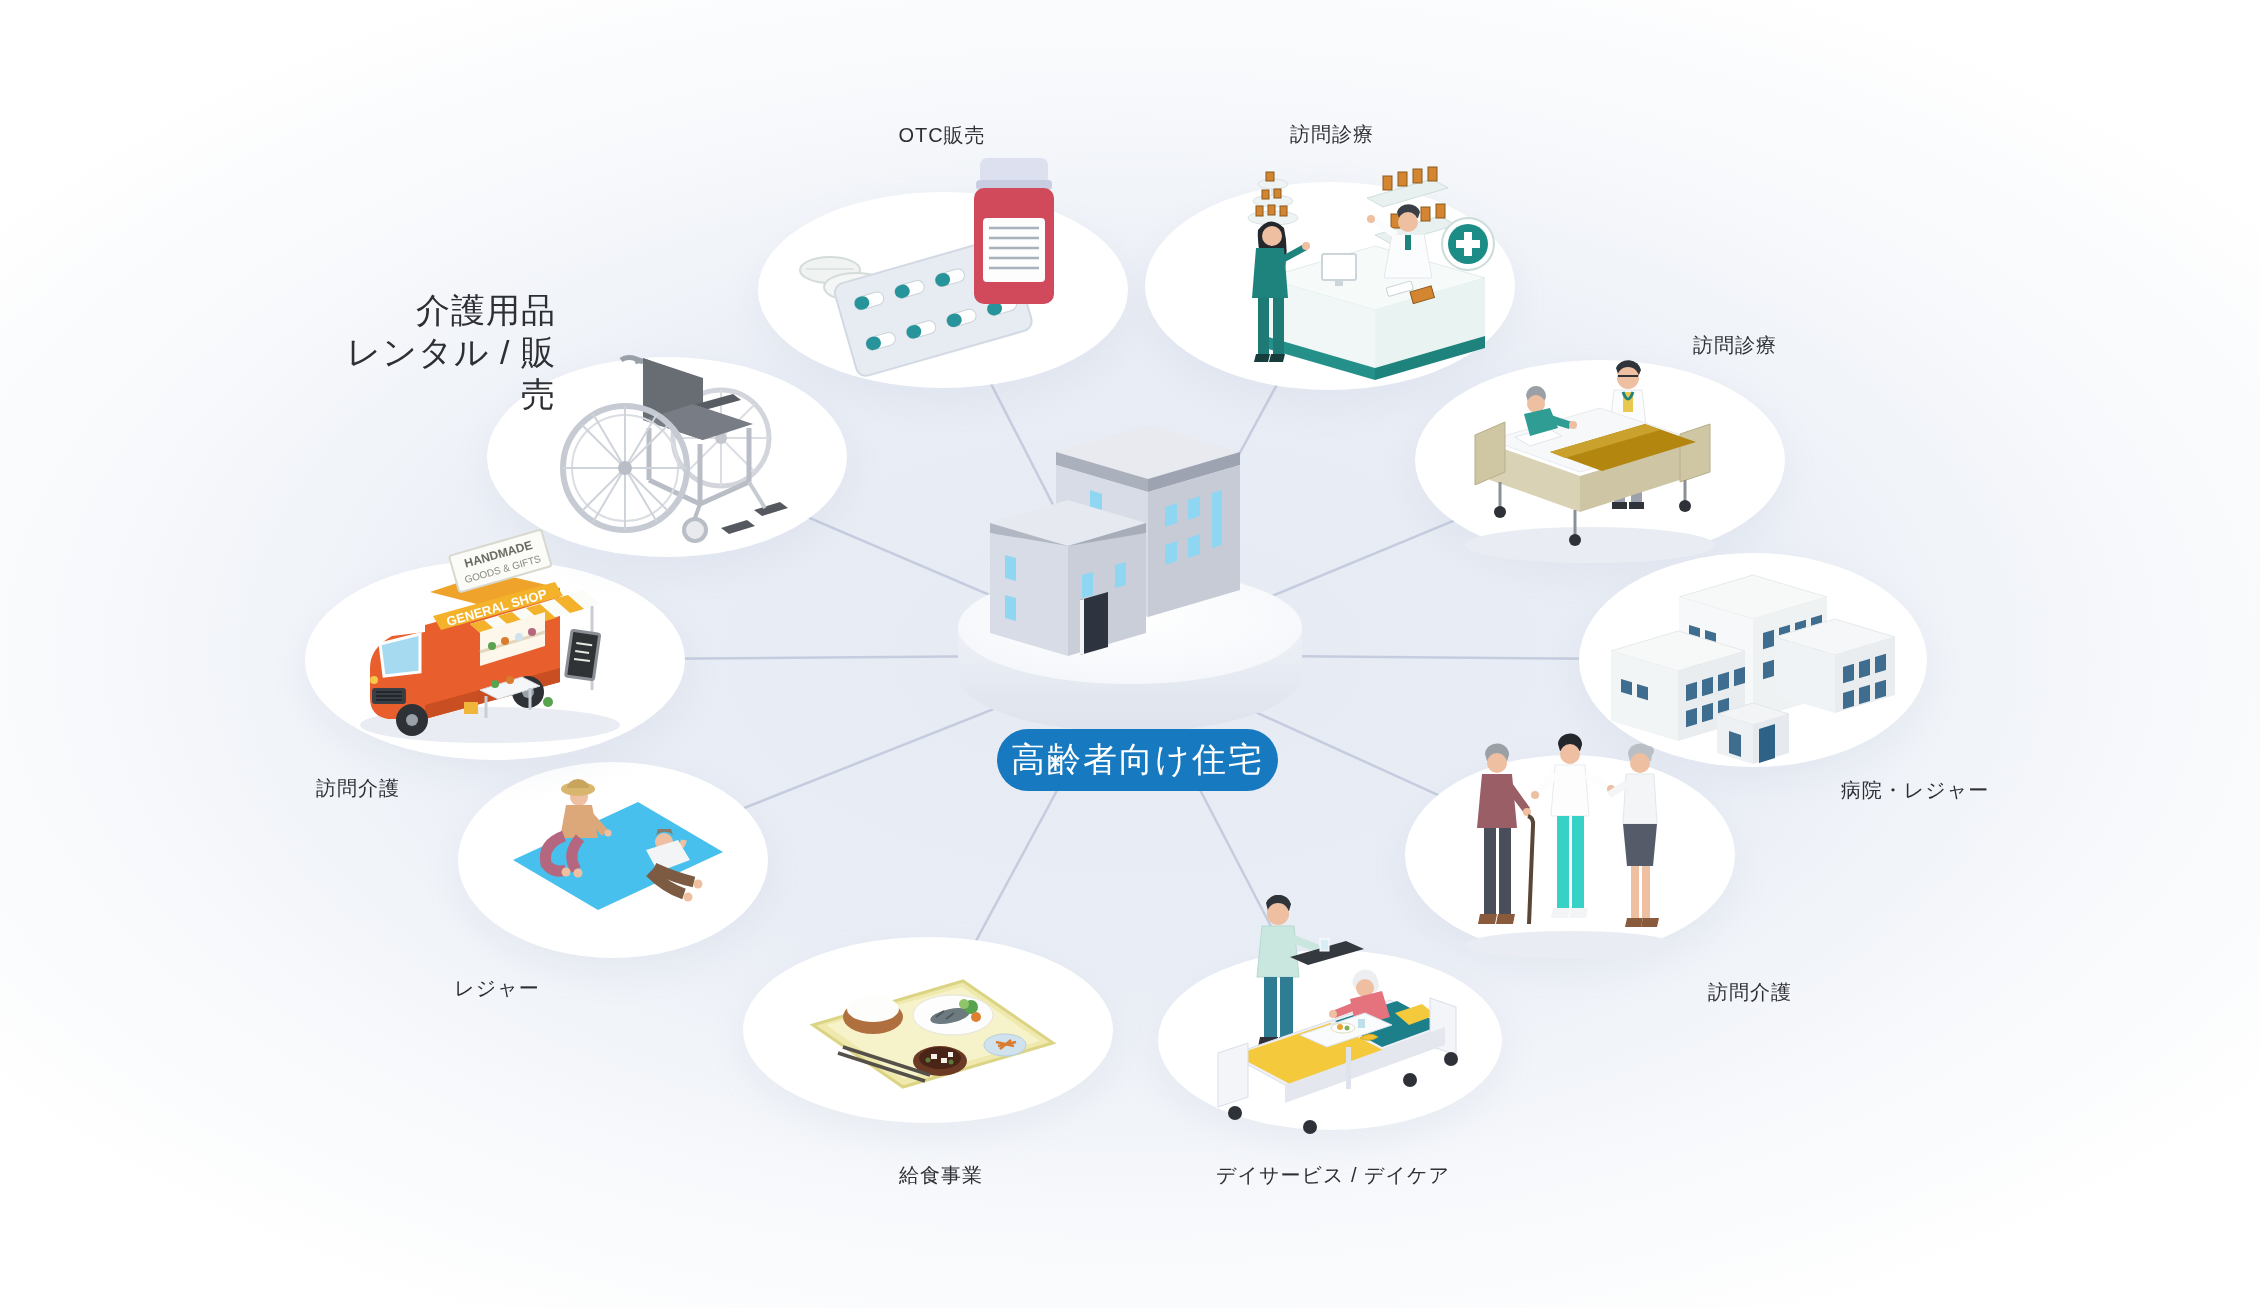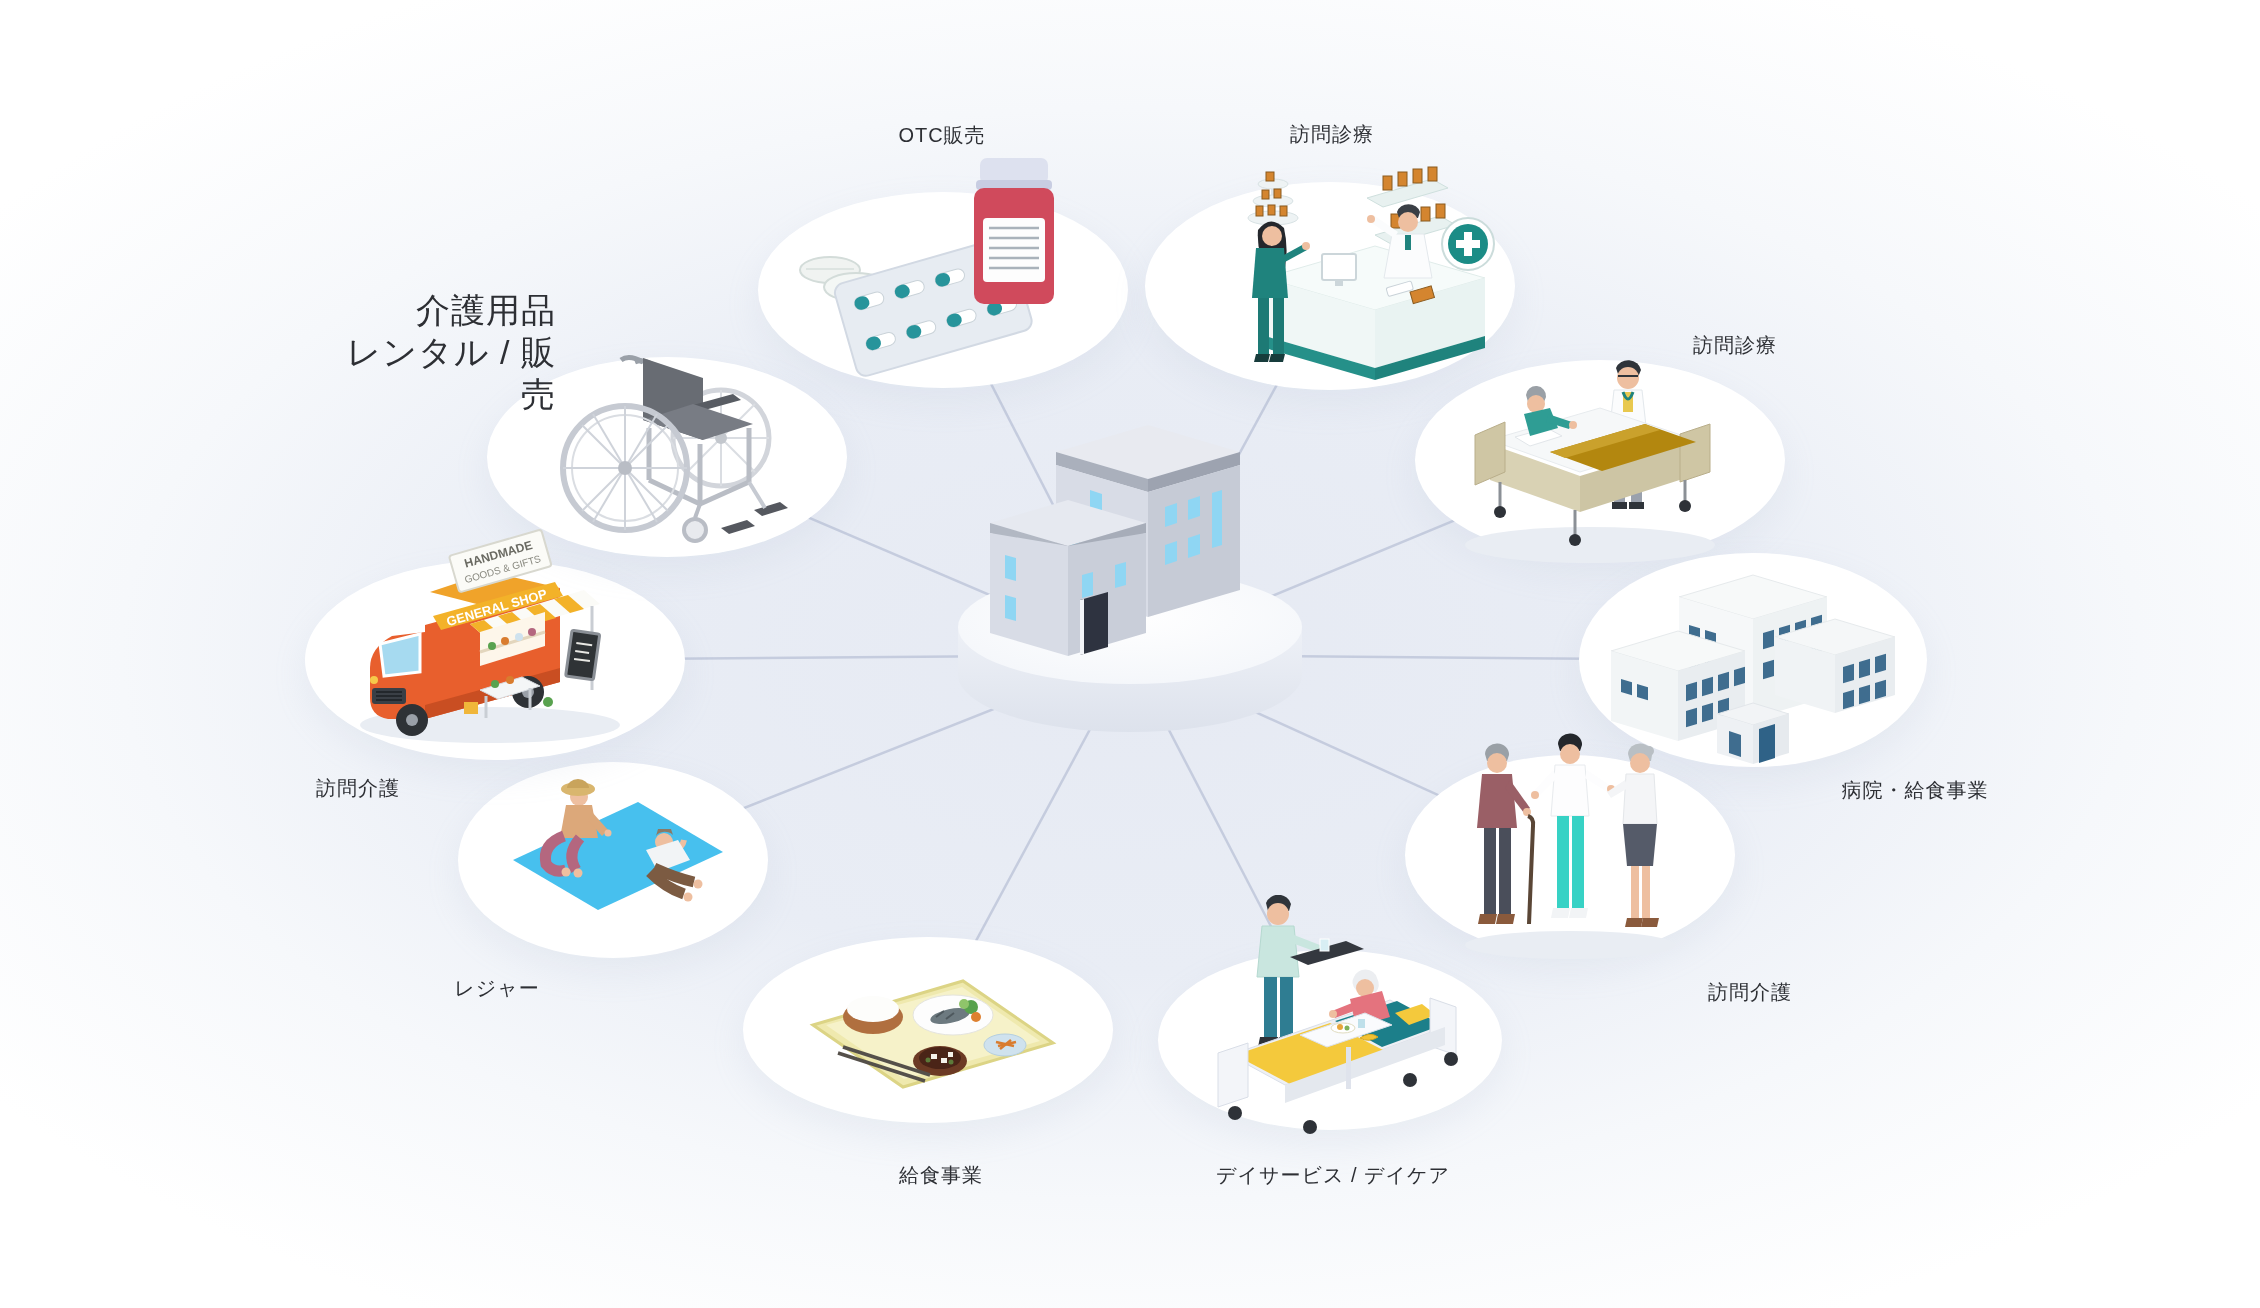--- a/index.html
+++ b/index.html
@@ -573,25 +573,26 @@
     <circle cx="170" cy="212" r="11" fill="#e8eaee" stroke="#b9bdc5" stroke-width="4"></circle>
     <line x1="170" y1="200" x2="175" y2="186" stroke="#b9bdc5" stroke-width="4"></line>
     <polygon points="196,210 222,202 230,208 204,216" fill="#55585f"></polygon>
     <polygon points="229,192 255,184 263,190 237,198" fill="#55585f"></polygon>
     <line x1="224" y1="164" x2="240" y2="190" stroke="#c6cad2" stroke-width="4"></line>
   </svg>
 
   <div class="lbl" style="left:942px;top:135px;">OTC販売</div>
   <div class="lbl" style="left:1332px;top:134px;">訪問診療</div>
   <div class="lbl" style="left:1735px;top:345px;">訪問診療</div>
-  <div class="lbl" style="left:1915px;top:790px;">病院・給食事業</div>
+  <div class="lbl" style="left:1915px;top:790px;">病院・レジャー</div>
   <div class="lbl" style="left:1750px;top:992px;">訪問介護</div>
   <div class="lbl" style="left:1333px;top:1175px;">デイサービス / デイケア</div>
   <div class="lbl" style="left:941px;top:1175px;">給食事業</div>
   <div class="lbl" style="left:497px;top:988px;">レジャー</div>
   <div class="lbl" style="left:358px;top:788px;">訪問介護</div>
   <div class="lbl-block" style="left:336px;top:289px;width:220px;">
     <div>介護用品</div>
     <div>レンタル / 販売</div>
   </div>
 
+  <div class="center-pill">高齢者向け住宅</div>
 
 </div>
 
 </body></html>

